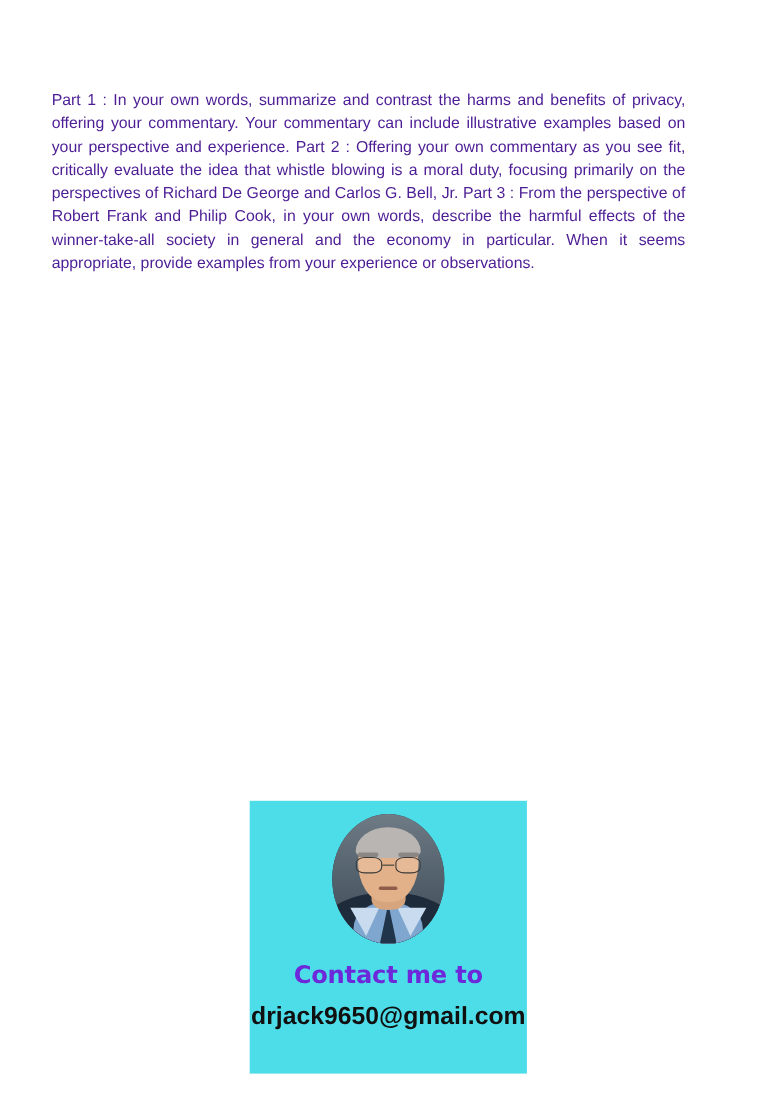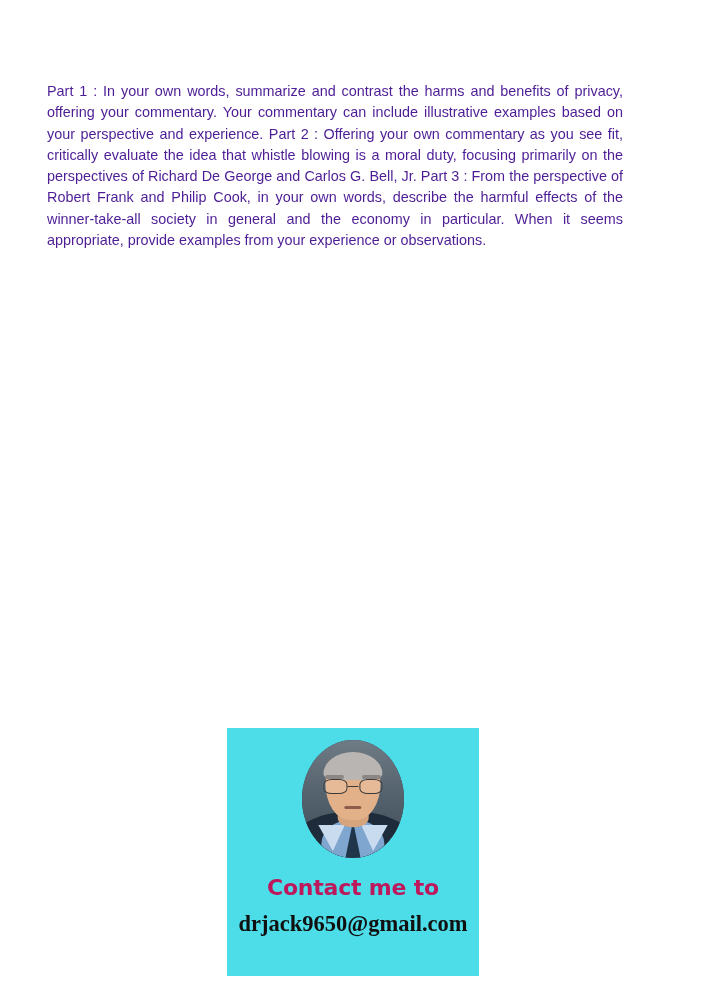--- a/index.html
+++ b/index.html
@@ -184,28 +184,28 @@
     height: 2.5%;
     background: #8d5c4b;
     border-radius: 2px;
   }
 
   .promo-line {
     font-family: "DejaVu Sans", sans-serif;
     font-weight: bold;
     font-size: 22px;
     line-height: 30px;
-    color: #be185d;
+    color: #6d28d9;
     text-align: center;
     letter-spacing: -0.2px;
   }
   .promo-line.first { margin-top: 15px; }
 
   .promo-email {
-    font-family: Liberation Serif, serif;
+    font-family: Liberation Sans, sans-serif;
     font-weight: bold;
     font-size: 22.5px;
     line-height: 28px;
     color: #101010;
     text-align: center;
     margin-top: 7px;
   }
 </style>
 </head>
 <body>

